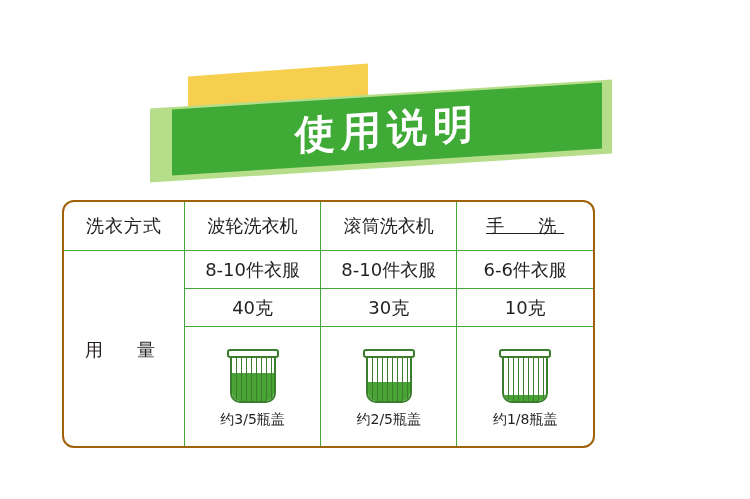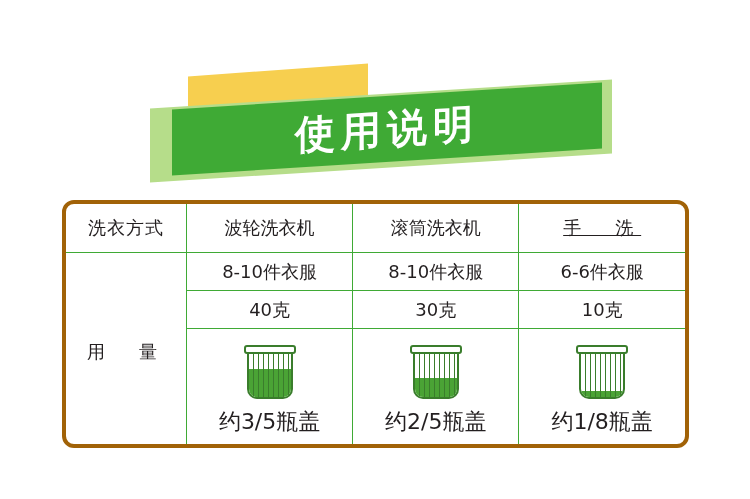--- a/index.html
+++ b/index.html
@@ -65,23 +65,23 @@
     font-weight: bold;
     letter-spacing: 6px;
     font-family: "DejaVu Sans", "Liberation Sans", sans-serif;
   }
 
   
   .table-outer {
     position: absolute;
     left: 62px;
     top: 200px;
-    width: 627px;
+    width: 533px;
     height: 248px;
-    border: 4px solid #a16207;
+    border: 2px solid #a16207;
     border-radius: 12px;
     box-sizing: border-box;
     overflow: hidden;
     background: #ffffff;
   }
   table.usage {
     width: 100%;
     height: 100%;
     border-collapse: collapse;
     table-layout: fixed;
@@ -118,21 +118,21 @@
 
   .cap-cell-inner {
     display: flex;
     flex-direction: column;
     align-items: center;
     justify-content: center;
     height: 100%;
   }
   .cap-caption {
     margin-top: 8px;
-    font-size: 22px;
+    font-size: 14px;
   }
 
   
   .cap {
     position: relative;
     width: 46px;
     height: 56px;
   }
   .cap-body {
     position: absolute;

